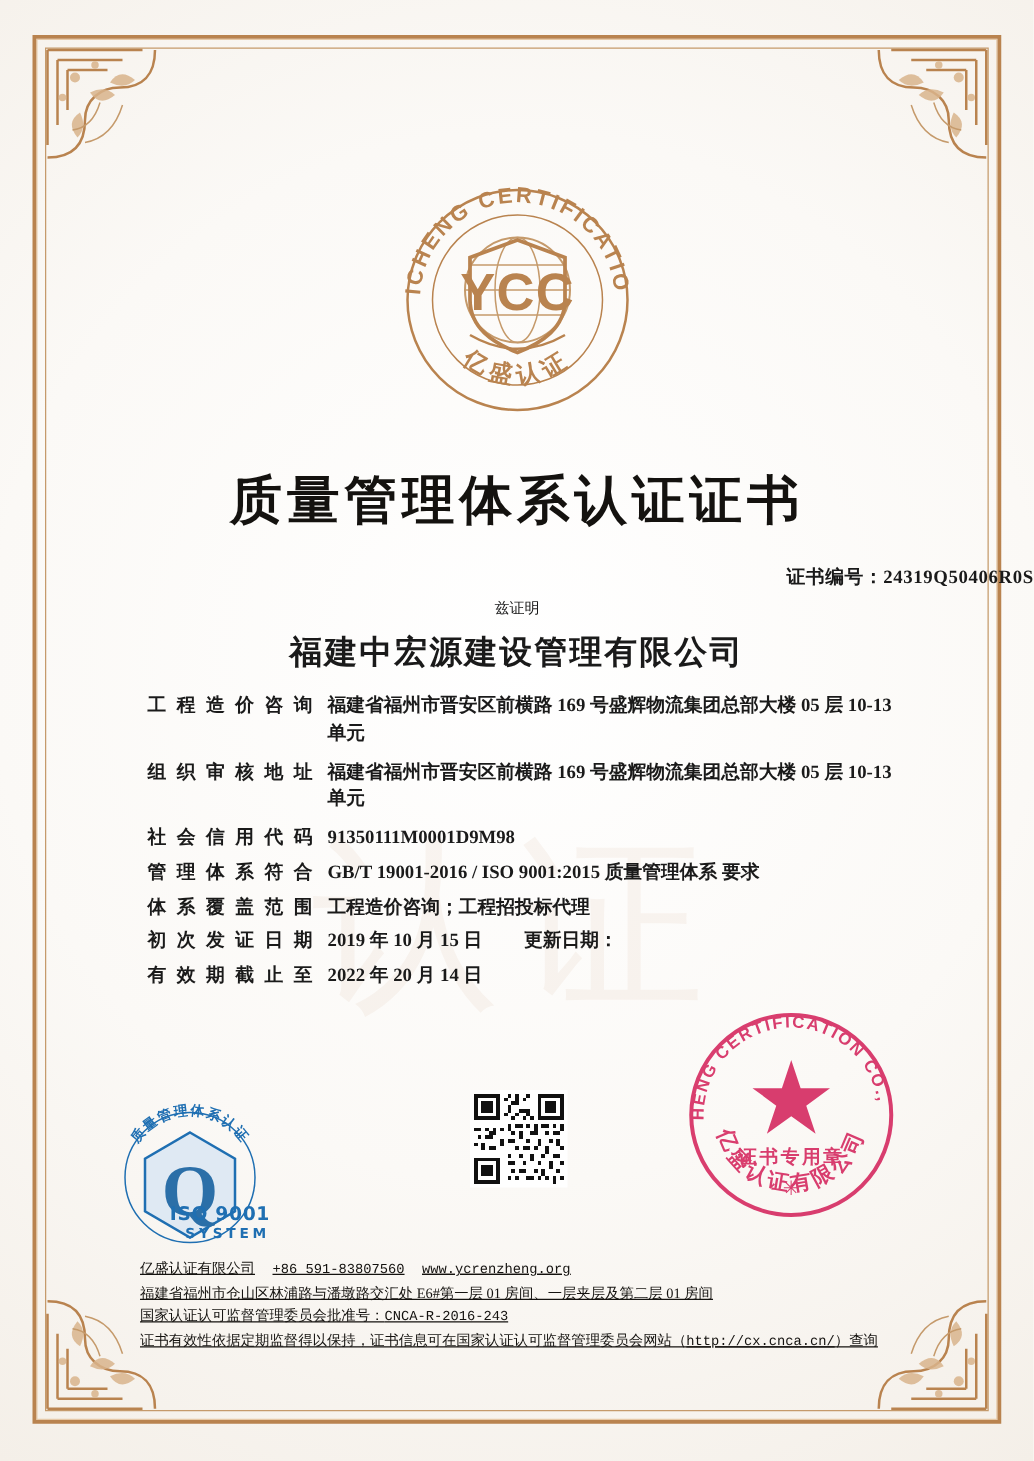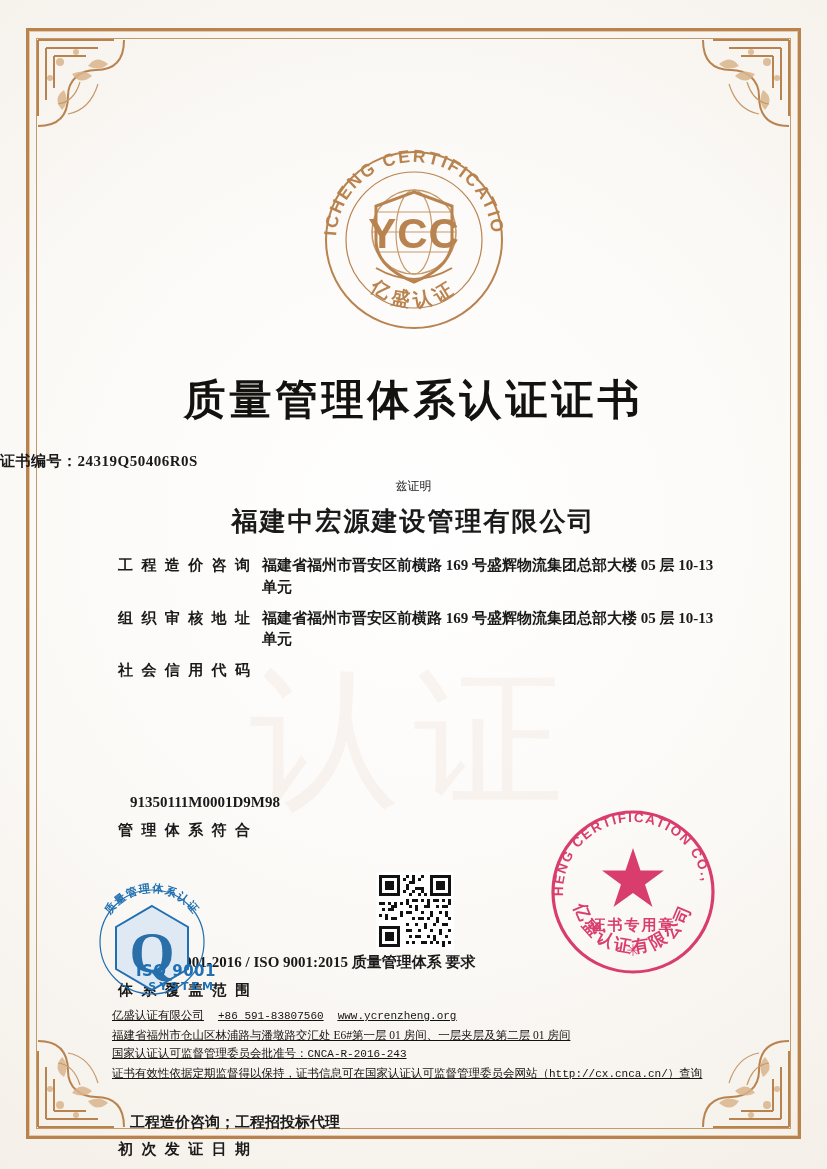--- a/index.html
+++ b/index.html
@@ -60,21 +60,21 @@
     position:absolute;left:0;right:0;top:372px;
     text-align:center;
     font-family:"DejaVu Sans", sans-serif;
     font-weight:bold;
     font-size:42px;
     letter-spacing:4px;
     color:#14120f;
   }
   .cert-no{
     position:absolute;left:0;right:0;top:452px;
-    text-align:left;font-size:15px;font-weight:bold;
+    text-align:right;font-size:15px;font-weight:bold;
     letter-spacing:.5px;
   }
   .hereby{
     position:absolute;left:0;right:0;top:478px;
     text-align:center;font-size:12px;
   }
   .company{
     position:absolute;left:0;right:0;top:504px;
     text-align:center;
     font-family:"DejaVu Sans", sans-serif;
@@ -100,21 +100,21 @@
     font-weight:bold;
     flex:0 0 132px;
     line-height:1.45;
   }
   .row .val{
     flex:1;
     padding-left:12px;
     font-weight:bold;
     line-height:1.45;
   }
-  .row.tight{margin-bottom:6px;flex-direction:column;}
+  .row.tight{margin-bottom:6px;}
   .inline-gap{display:inline-block;width:26px;}
 
   
   .sign-row{
     position:absolute;left:118px;top:822px;width:600px;
     font-size:15px;
     display:flex;align-items:flex-start;
   }
   .sign-row .lbl{
     width:132px;flex:0 0 132px;

